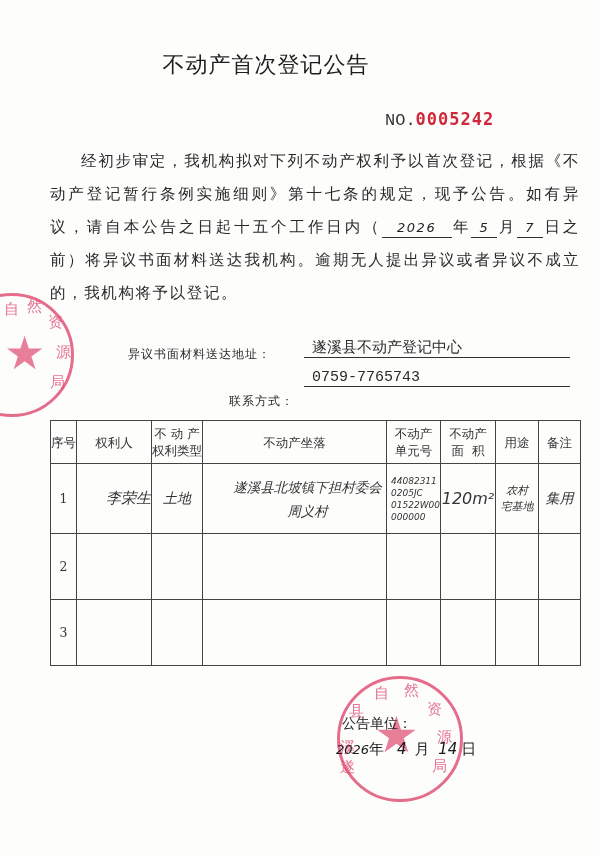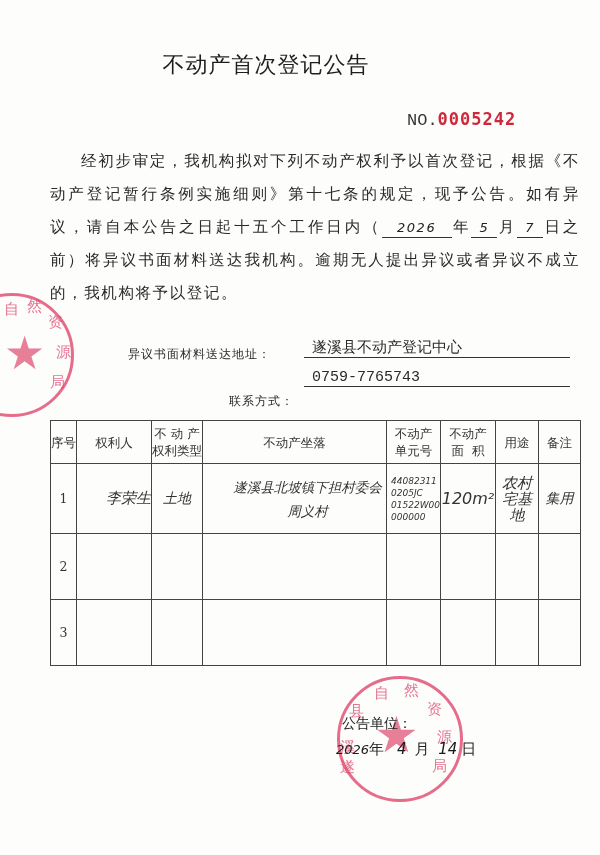--- a/index.html
+++ b/index.html
@@ -5,21 +5,21 @@
   html, body { margin: 0; padding: 0; }
   body {
     width: 600px; height: 855px; background: #fdfdfc; position: relative; overflow: hidden;
     font-family: "DejaVu Serif", "Liberation Serif", serif; color: #2a2a2a;
   }
   .abs { position: absolute; }
   .title {
     left: 0; width: 532px; top: 50px; text-align: center;
     font-family: "DejaVu Sans", sans-serif; font-size: 22px; letter-spacing: 1px; color: #1e1e1e;
   }
-  .serial { left: 407px; top: 109px; font-family: "Liberation Mono", monospace; font-size: 17px; color: #333; }
+  .serial { left: 385px; top: 109px; font-family: "Liberation Mono", monospace; font-size: 17px; color: #333; }
   .serial .num { color: #d0283a; font-family: "DejaVu Sans Mono", monospace; font-weight: bold; letter-spacing: 1px; }
   .para {
     left: 50px; top: 145px; width: 530px; font-size: 15.5px; line-height: 33px; letter-spacing: 1.6px;
     text-indent: 31px; text-align: justify;
   }
   .hand { font-family: "DejaVu Sans", sans-serif; font-style: italic; color: #222; font-size: 13px; }
   .blank { display: inline-block; border-bottom: 1px solid #333; text-align: center; text-indent: 0; line-height: 18px; }
   .label-line { font-size: 12px; letter-spacing: 1px; margin-top: 24px; }
   .fill-line { position: absolute; border-bottom: 1.5px solid #333; font-size: 15px; padding-left: 8px; }
   table.grid {
@@ -79,21 +79,21 @@
     <td style="font-family:'DejaVu Serif',serif">1</td>
     <td class="hw" style="font-size:15px;text-align:right;padding-left:22px">李荣生</td>
     <td class="hw" style="font-size:14px">土地</td>
     <td class="hw" style="text-align:center;padding-left:26px;font-size:13.5px;line-height:24px">
       <span>遂溪县北坡镇下担村委会</span><br><span>周义村</span>
     </td>
     <td class="hw" style="font-size:9px;line-height:12px;text-align:left;padding-left:4px">
       <span>44082311</span><br><span>0205JC</span><br><span>01522W00</span><br><span>000000</span>
     </td>
     <td class="hw" style="font-size:16px">120m²</td>
-    <td class="hw" style="font-size:15px;line-height:16px">
+    <td class="hw" style="font-size:11px;line-height:16px">
       <span>农村</span><br><span>宅基地</span>
     </td>
     <td class="hw" style="font-size:14px">集用</td>
   </tr>
   <tr style="height:66px">
     <td style="font-family:'DejaVu Serif',serif">2</td>
     <td></td>
     <td></td>
     <td></td>
     <td></td>

